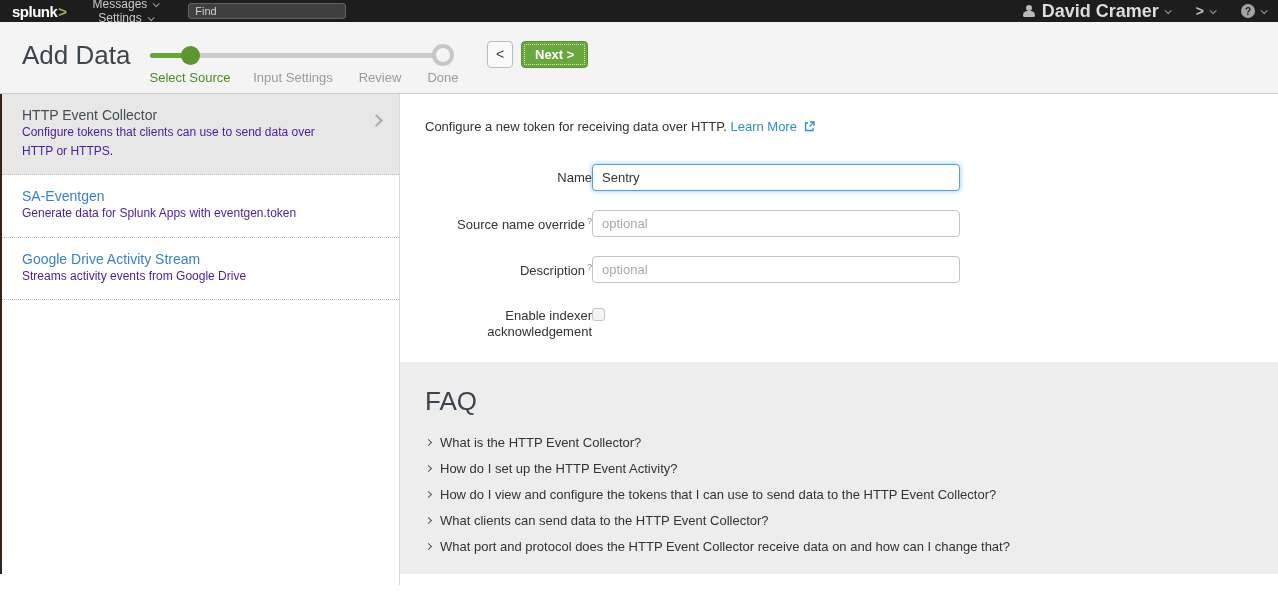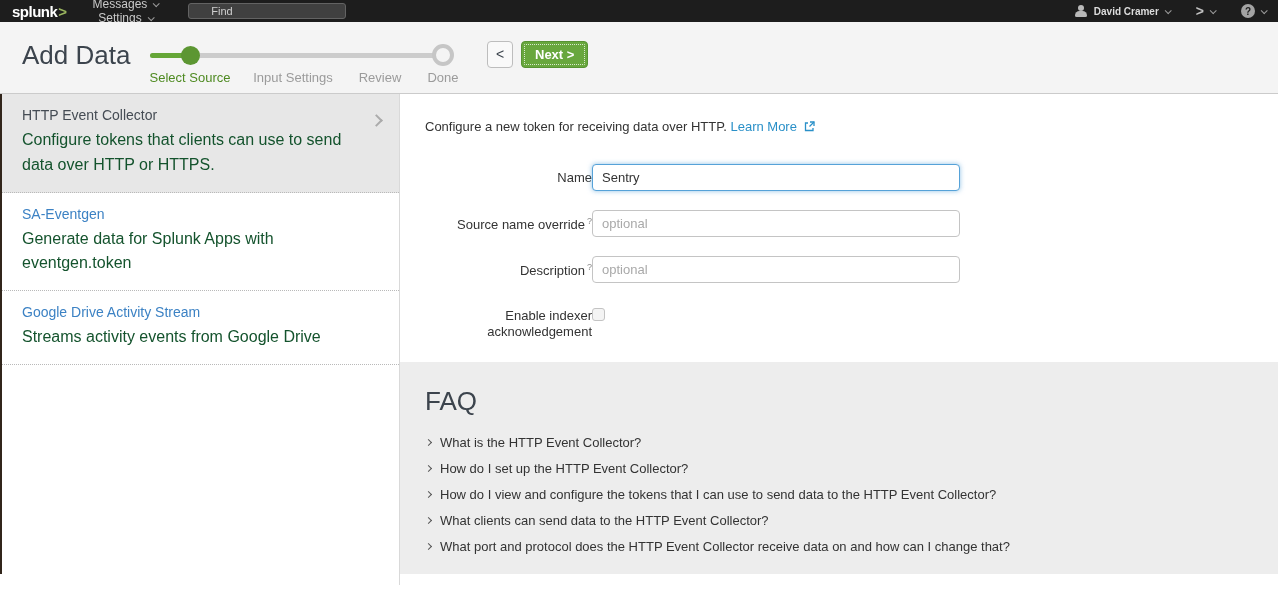--- a/index.html
+++ b/index.html
@@ -12,30 +12,30 @@
   .logo { font-size:15px; font-weight:bold; color:#fff; letter-spacing:-0.5px;
           margin-right:26px; display:flex; align-items:baseline; }
   .logo .chev { color:#9ab55f; font-weight:bold; margin-left:1px; }
   .tnav { display:flex; align-items:center;flex-direction:column; }
   .tnav-item { display:flex; align-items:center; color:#c9c9c9; font-size:12px;
                margin-right:28px; cursor:pointer; }
   .caret { width:5px; height:5px; border-right:1.4px solid #9a9a9a;
            border-bottom:1.4px solid #9a9a9a; transform:rotate(45deg) translateY(-1px);
            display:inline-block; margin-left:6px; }
   .find-input { width:158px; height:16px; background:#404040; border:1px solid #636363;
-                border-radius:3px; color:#ddd; font-size:11px; padding:0 22px;
+                border-radius:3px; color:#ddd; font-size:11px; padding:0 6px;
                 margin-left:2px; outline:none; }
   .find-input::placeholder { color:#cfcfcf; }
   .topbar-right { margin-left:auto; display:flex; align-items:center; }
   .person-icon { width:13px; height:12px; position:relative; margin-right:6px; }
   .person-icon::before { content:""; position:absolute; left:3.5px; top:0;
                          width:6px; height:6px; border-radius:50%; background:#b9b9b9; }
   .person-icon::after { content:""; position:absolute; left:0.5px; top:6px;
                         width:12px; height:6px; border-radius:6px 6px 2px 2px; background:#b9b9b9; }
-  .user-name { color:#dcdcdc; font-size:10px; font-weight:bold;text-align:center; }
+  .user-name { color:#dcdcdc; font-size:18px; font-weight:bold;text-align:center; }
   .splunk-chev-glyph { color:#c2c2c2; font-size:14px; font-weight:bold; margin-left:26px; }
   .help-circle { width:14px; height:14px; border-radius:50%; background:#a3a3a3;
                  color:#1d1d1d; font-size:10px; font-weight:bold; display:flex;
                  align-items:center; justify-content:center; margin-left:26px; }
 
   
   .header { position:relative; height:72px; background:#f4f4f4;
             border-bottom:1px solid #cbcbcb; }
   .page-title { position:absolute; left:22px; top:18px; font-size:26px; color:#3c444d; }
   .step-track { position:absolute; left:150px; top:31px; width:293px; height:5px;
@@ -62,21 +62,21 @@
   .content { position:relative; display:flex; height:491px;justify-content:flex-end; }
   .left-strip { position:absolute; left:0; top:0; width:2px; height:480px;
                 background:#31251b; z-index:5; }
   .sidebar { width:400px; min-width:400px; background:#fff;
              border-right:1px solid #d9d9d9; }
   .side-item { position:relative; padding:13px 50px 14px 22px;
                border-bottom:1px dotted #b9b9b9; cursor:pointer; }
   .side-item.selected { background:#e7e7e7; }
   .side-title { font-size:14px; color:#3c82c4; }
   .side-item.selected .side-title { color:#454c54; }
-  .side-desc { font-size:16px; color:#14532d; margin-top:5px; line-height:1.55; }
+  .side-desc { font-size:12px; color:#4c1d95; line-height:1.55; }
   .side-chevron { position:absolute; right:18px; top:22px; width:9px; height:9px;
                   border-right:2.5px solid #ababab; border-top:2.5px solid #ababab;
                   transform:rotate(45deg); }
 
   .main { flex:1; display:flex; flex-direction:column; background:#fff; }
   .form-area { position:relative; height:268px; }
   .intro { position:absolute; left:25px; top:25px; font-size:13px; color:#333; }
   .learn-more { color:#2a90c8; text-decoration:none; cursor:pointer; }
   .ext-icon { display:inline-block; vertical-align:-1px; margin-left:3px; }
   .form-rows { position:absolute; top:70px; left:0; }
@@ -212,21 +212,21 @@
     </div>
 
     <div class="faq">
       <div class="faq-title">FAQ</div>
       <div class="faq-item">
         <span class="faq-chev"></span>
         <span>What is the HTTP Event Collector?</span>
       </div>
       <div class="faq-item">
         <span class="faq-chev"></span>
-        <span>How do I set up the HTTP Event Collector?</span>
+        <span>How do I set up the HTTP Event Activity?</span>
       </div>
       <div class="faq-item">
         <span class="faq-chev"></span>
         <span>How do I view and configure the tokens that I can use to send data to the HTTP Event Collector?</span>
       </div>
       <div class="faq-item">
         <span class="faq-chev"></span>
         <span>What clients can send data to the HTTP Event Collector?</span>
       </div>
       <div class="faq-item">

